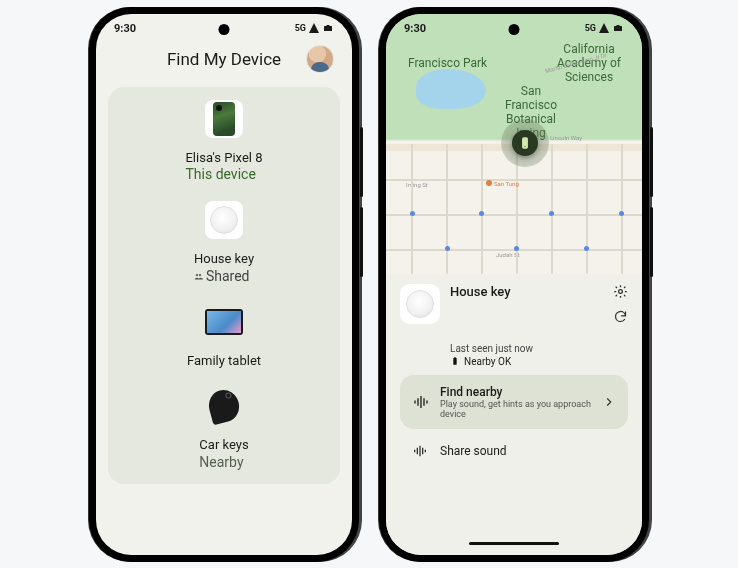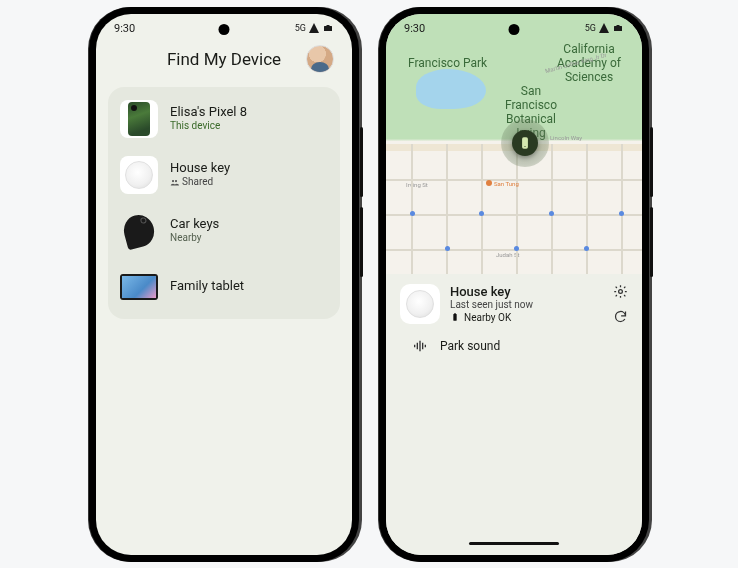--- a/index.html
+++ b/index.html
@@ -49,21 +49,21 @@
     width: 11px; height: 11px;
     background: #000;
     border-radius: 50%;
     z-index: 20;
   }
   .statusbar {
     display: flex;
     justify-content: space-between;
     align-items: center;
     font-size: 11px;
-    font-weight: 400;
+    font-weight: 700;
     padding: 8px 18px 4px;
     color: #1a1a1a;
   }
   .status-right { display:flex; align-items:center; gap:2px; font-size:9px;}
   .status-right svg { width: 12px; height: 12px; }
   .header {
     display: flex;
     align-items: center;
     justify-content: space-between;
     padding: 6px 18px 14px;
@@ -94,32 +94,33 @@
     background: #e5e8df;
     margin: 0 12px;
     border-radius: 16px;
     padding: 4px 0;
   }
   .device-item {
     display: flex;
     align-items: center;
     gap: 12px;
     padding: 9px 12px;
+    flex-direction: column;
   }
   .device-thumb {
     width: 38px; height: 38px;
     border-radius: 8px;
     background: #fff;
     display:flex;align-items:center;justify-content:center;
     overflow:hidden;
     flex-shrink: 0;
   }
   .device-info { display:flex; flex-direction:column; line-height:1.25;}
   .device-name { font-size: 13px; color:#1a1c18;}
-  .device-sub { font-size: 10px; color: #556150;}
+  .device-sub { font-size: 14px; color: #556150;}
   .device-sub.shared{display:flex;align-items:center;gap:3px;color:#444;text-align:right;}
 
   
   .thumb-phone{width:22px;height:34px;border-radius:4px;background:linear-gradient(160deg,#2a4a2a,#4a7a3a 40%,#2a4a2a 80%);position:relative;}
   .thumb-phone::after{content:"";position:absolute;top:3px;left:3px;width:6px;height:6px;background:#111;border-radius:50%;}
   .thumb-tag{width:28px;height:28px;border-radius:50%;background:radial-gradient(circle at 45% 40%,#fff 0%,#f0f0f0 60%,#d8d8d8 100%);border:1px solid #e0e0e0;}
   .thumb-tablet{width:38px;height:26px;background:#1a1a1a;border-radius:3px;display:flex;align-items:center;justify-content:center;}
   .thumb-tablet-inner{width:34px;height:22px;background:linear-gradient(135deg,#7ab8e8,#4a8ac8 60%,#e89ac8);}
   .thumb-keytag{width:30px;height:32px;background:#1a1a1a;border-radius:50% 50% 50% 10%;transform:rotate(-15deg);position:relative;}
   .thumb-keytag::after{content:"";position:absolute;top:4px;right:5px;width:4px;height:4px;border:1px solid #555;border-radius:50%;}
@@ -153,21 +154,21 @@
   
   .sheet {
     flex:1;
     background:#eef0e9;
     padding: 10px 14px;
     display:flex;flex-direction:column;gap:8px;
   }
   .sheet-header{display:flex;align-items:flex-start;gap:10px;position:relative;}
   .sheet-thumb{width:40px;height:40px;border-radius:10px;background:#fff;display:flex;align-items:center;justify-content:center;}
   .sheet-title{font-size:13px;font-weight:500;color:#1a1c18;}
-  .sheet-line{font-size:10px;color:#444;}
+  .sheet-line{font-size:10px;color:#444;margin-top:44px;}
   .batt-row{display:flex;align-items:center;gap:4px;font-size:10px;color:#1a1c18;margin-top:2px;}
   .sheet-ctrl{position:absolute;right:0;display:flex;flex-direction:column;gap:10px;}
   .sheet-ctrl svg{width:15px;height:15px;stroke:#333;}
   .action-card{
     background:#dde2d5;border-radius:14px;
     padding:10px 12px;display:flex;align-items:center;gap:10px;
   }
   .action-title{font-size:12px;font-weight:500;color:#1a1c18;}
   .action-sub{font-size:9px;color:#555;}
   .action-row{display:flex;align-items:center;gap:12px;padding:6px 12px;font-size:12px;color:#1a1c18;}
@@ -223,36 +224,36 @@
                 <circle cx="16" cy="8" r="3"></circle>
                 <path d="M2 20c0-3 3-5 6-5s6 2 6 5zm10 0c0-3 3-5 6-5s6 2 6 5z"></path>
               </svg>
             <span>Shared</span>
           </span>
         </div>
       </div>
 
       <div class="device-item">
         <div class="device-thumb" style="background:transparent">
+            <div class="thumb-tablet">
+              <div class="thumb-tablet-inner"></div>
+            </div>
+          </div>
+        <div class="device-info">
+          <span class="device-name">Family tablet</span>
+        </div>
+      </div>
+
+      <div class="device-item">
+        <div class="device-thumb" style="background:transparent">
             <div class="thumb-keytag"></div>
           </div>
         <div class="device-info">
           <span class="device-name">Car keys</span>
           <span class="device-sub">Nearby</span>
-        </div>
-      </div>
-
-      <div class="device-item">
-        <div class="device-thumb" style="background:transparent">
-            <div class="thumb-tablet">
-              <div class="thumb-tablet-inner"></div>
-            </div>
-          </div>
-        <div class="device-info">
-          <span class="device-name">Family tablet</span>
         </div>
       </div>
 
 
     </div>
   </div>
 </div>
 
 <div class="phone">
   <div class="screen screen-b">
@@ -338,25 +339,37 @@
           <svg viewBox="0 0 24 24" fill="none" stroke-width="2">
               <circle cx="12" cy="12" r="3"></circle>
               <path d="M12 2v3M12 19v3M4.2 4.2l2.1 2.1M17.7 17.7l2.1 2.1M2 12h3M19 12h3M4.2 19.8l2.1-2.1M17.7 6.3l2.1-2.1"></path>
             </svg>
           <svg viewBox="0 0 24 24" fill="none" stroke-width="2">
               <path d="M20 11A8 8 0 1 0 12 20a8 8 0 0 0 7-4M20 4v7h-7"></path>
             </svg>
         </div>
       </div>
 
+      <div class="action-card">
+        <svg width="18" height="18" viewBox="0 0 24 24" fill="none" stroke="#333" stroke-width="2">
+            <path d="M4 10v4M8 7v10M12 4v16M16 7v10M20 10v4"></path>
+          </svg>
+        <div style="flex:1">
+          <div class="action-title">Find nearby</div>
+          <div class="action-sub">Play sound, get hints as you approach device</div>
+        </div>
+        <svg width="14" height="14" viewBox="0 0 24 24" fill="none" stroke="#333" stroke-width="2">
+            <path d="M9 6l6 6-6 6"></path>
+          </svg>
+      </div>
 
       <div class="action-row">
         <svg width="16" height="16" viewBox="0 0 24 24" fill="none" stroke="#333" stroke-width="2">
             <path d="M4 10v4M8 7v10M12 4v16M16 7v10M20 10v4"></path>
           </svg>
-        <span>Park sound</span>
+        <span>Share sound</span>
       </div>
 
 
       <div class="home-bar"></div>
     </div>
   </div>
 </div>
 
 </body></html>

